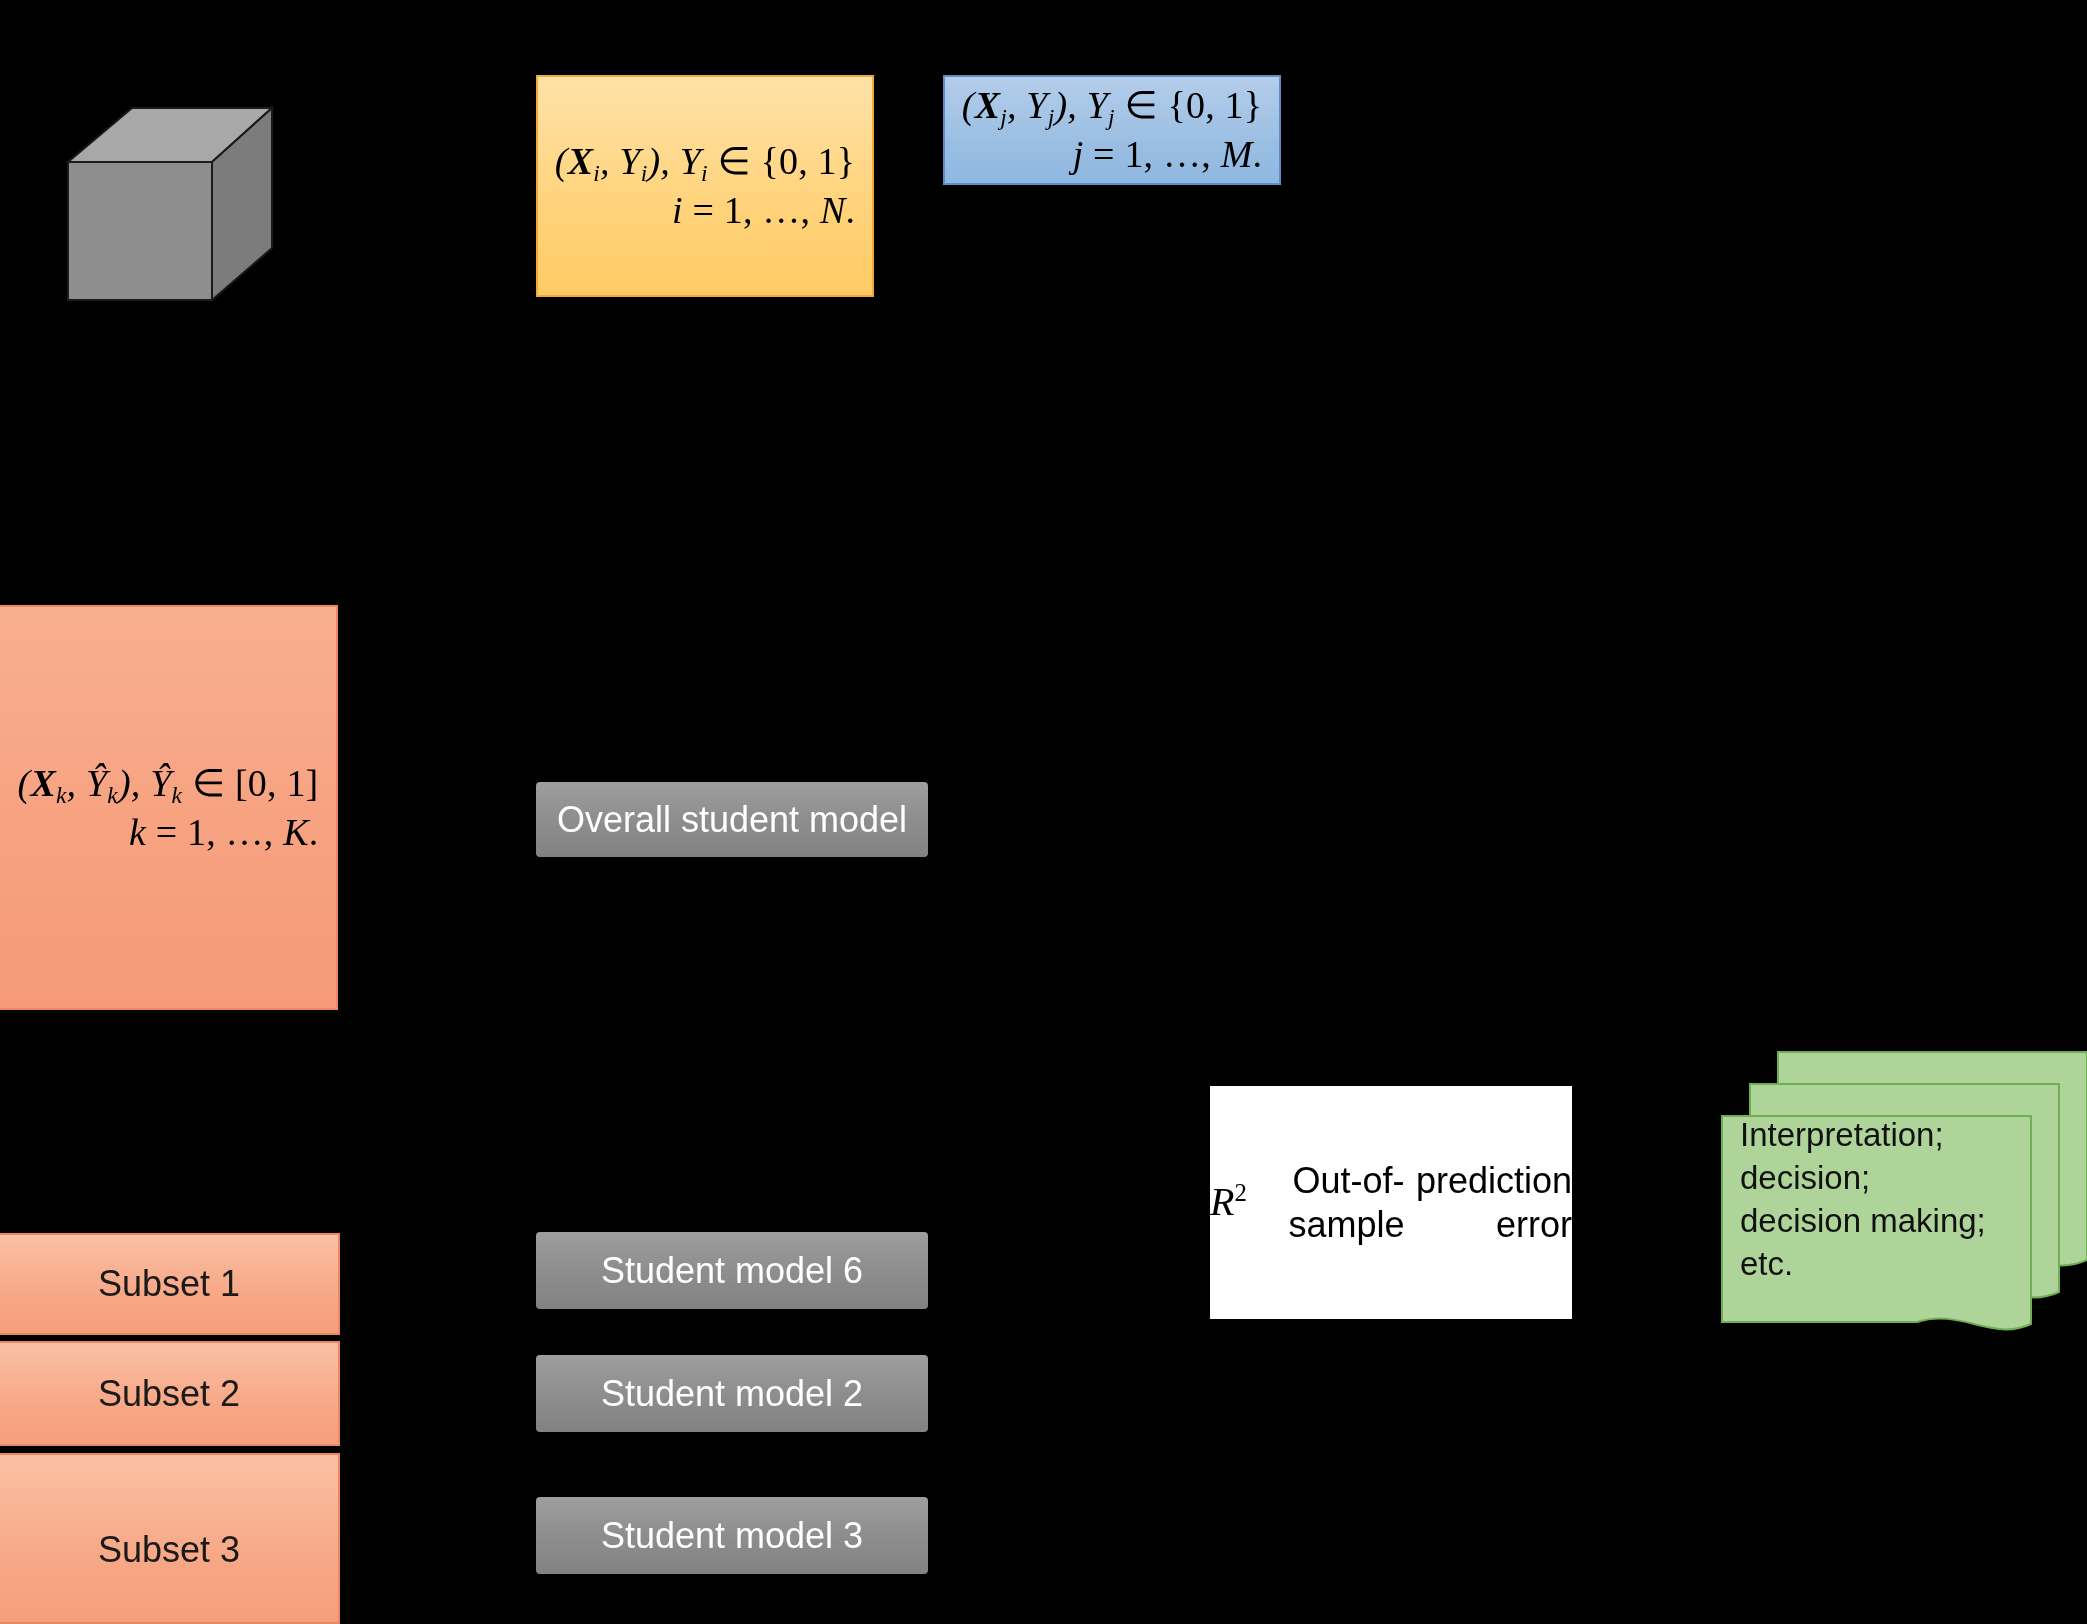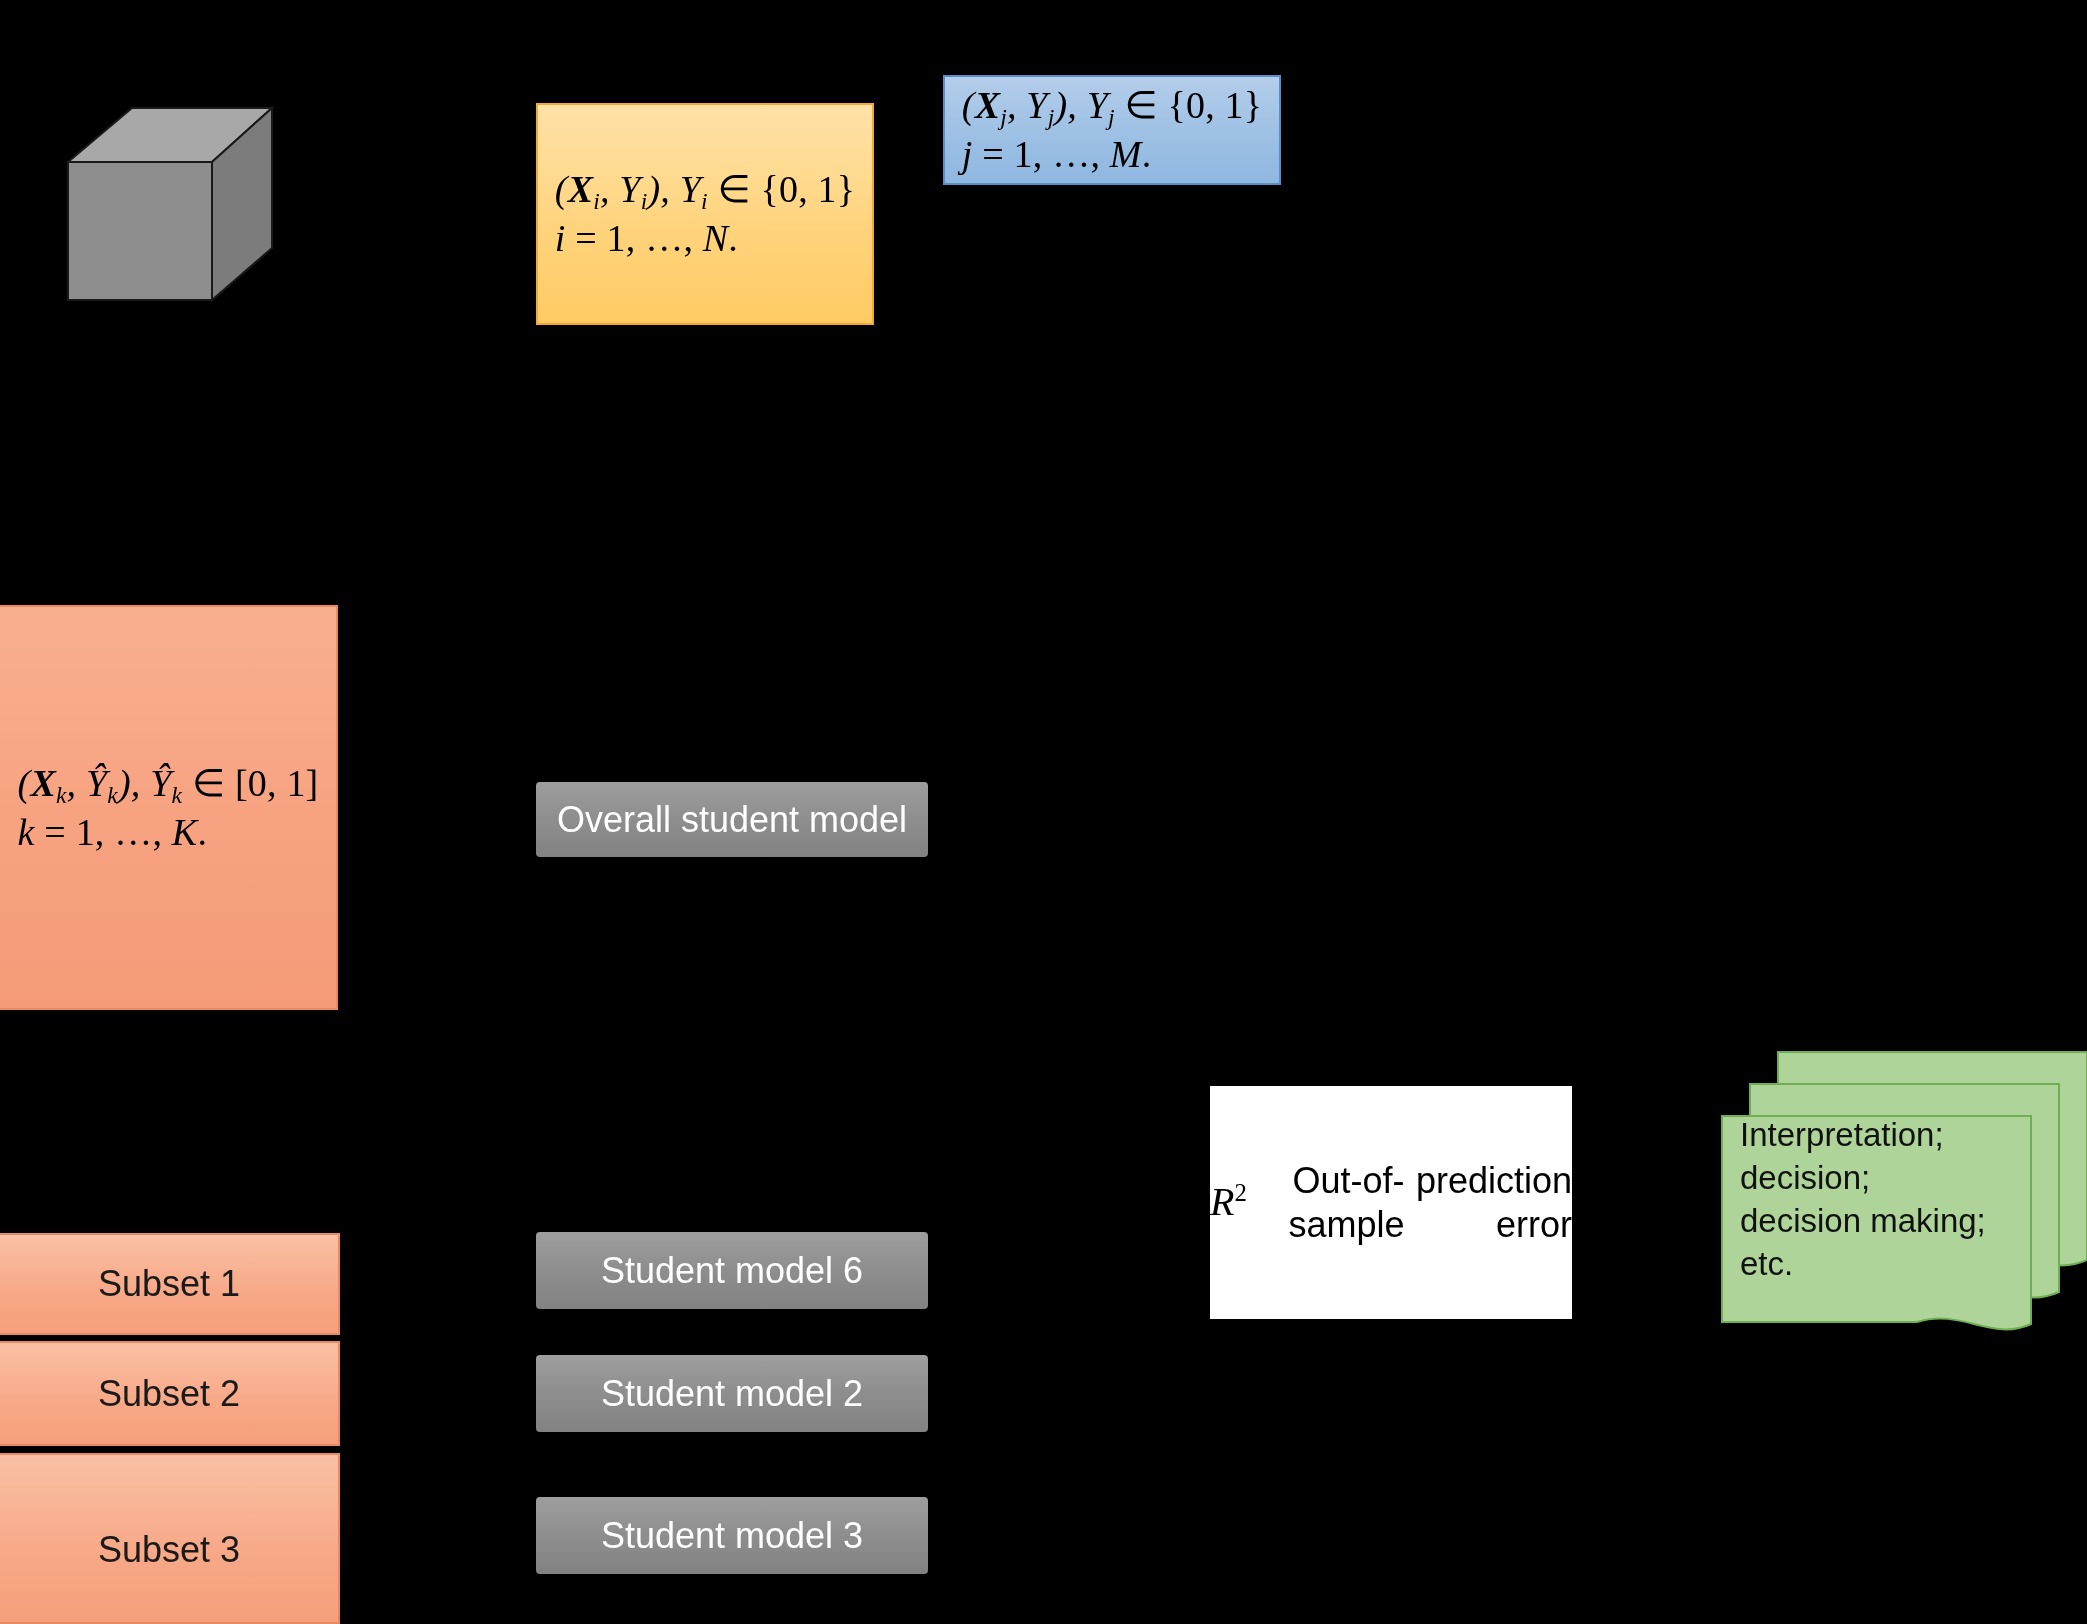--- a/index.html
+++ b/index.html
@@ -19,29 +19,28 @@
 
   
   #cube-shape { left: 60px; top: 100px; width: 220px; height: 210px; }
   #cube-shape svg { display: block; }
 
   
   .flat-box {
     display: flex;
     align-items: center;
     justify-content: center;
-    text-align: left;
+    text-align: right;
     color: #000000;
   }
 
   .yellow-box {
     left: 536px; top: 75px; width: 338px; height: 222px;
     background: linear-gradient(to bottom, #FFE2A8 0%, #FFD47E 55%, #FFCB63 100%);
     border: 2px solid #F0A93A;
-    margin-top: 28px;
   }
   .blue-box {
     left: 943px; top: 75px; width: 338px; height: 110px;
     background: linear-gradient(to bottom, #B4CDEA 0%, #9DC0E4 55%, #8FB7E0 100%);
     border: 2px solid #5B8EC4;
   }
   .math-text {
     font-family: "Liberation Serif", serif;
     font-style: italic;
     font-size: 38px;

